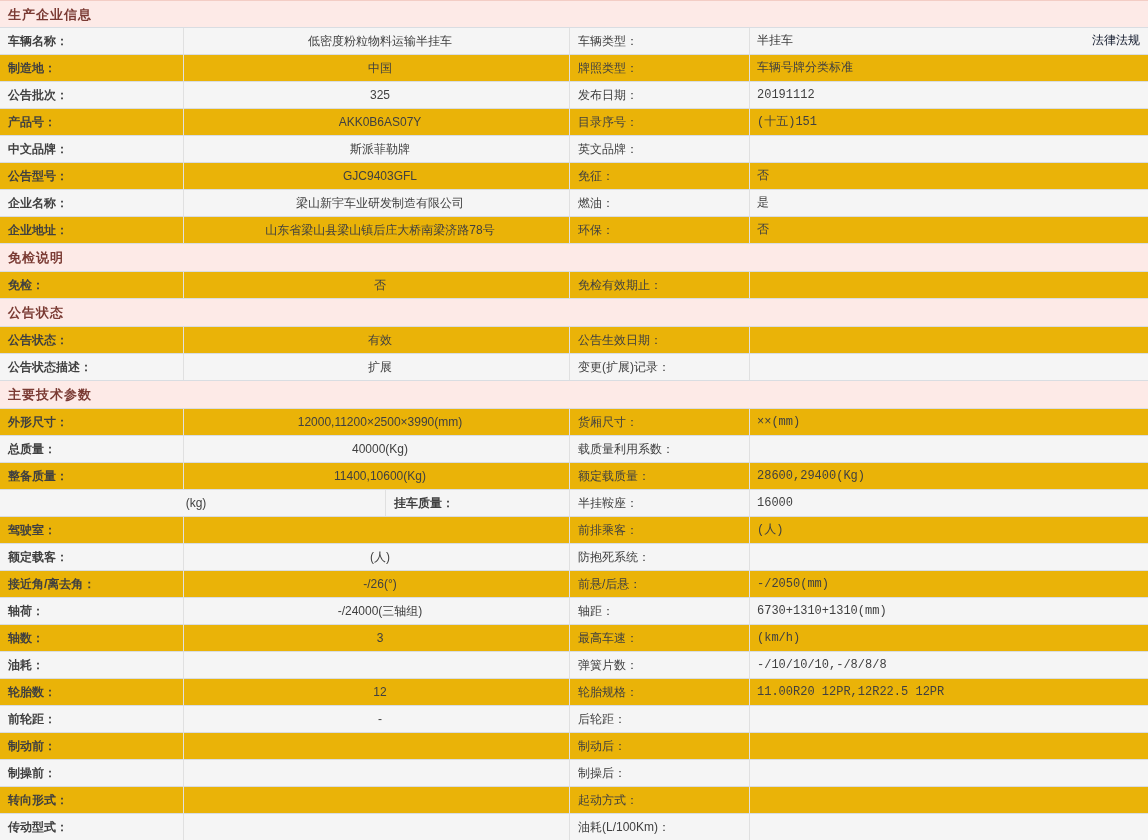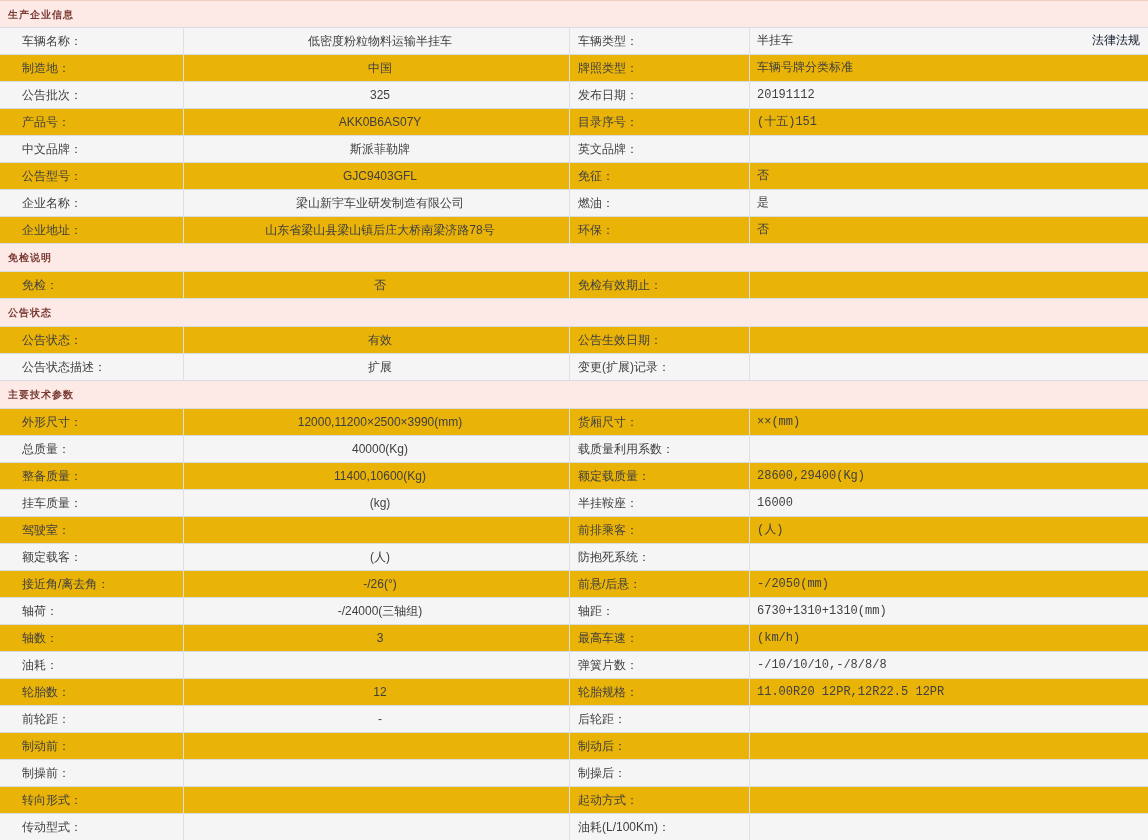--- a/index.html
+++ b/index.html
@@ -12,36 +12,36 @@
   }
   html,body{margin:0;padding:0;}
   body{
     width:1148px;height:840px;overflow:hidden;background:#ffffff;
     font-family:"Liberation Sans","DejaVu Sans",sans-serif;
   }
   #doc{width:1148px;}
   .section-header{
     height:28px;line-height:27px;box-sizing:border-box;
     background:var(--hdr-bg);color:var(--hdr-text);
-    font-size:10px;font-weight:bold;padding-left:8px;
+    font-size:13px;font-weight:bold;padding-left:8px;
     border-bottom:1px solid var(--row-border);
     letter-spacing:1px;
   }
   .section-header.first{border-top:1px solid #f3cdc5;}
   .row{
     display:flex;height:27px;line-height:26px;box-sizing:border-box;
     font-size:12px;color:var(--text);
     border-bottom:1px solid var(--row-border);
     background:#eab308;
   }
   .row.shaded{background:var(--stripe);}
   .cell{
     box-sizing:border-box;overflow:hidden;white-space:nowrap;
   }
-  .l1{width:184px;padding-left:22px;border-right:1px solid var(--cell-border);}
+  .l1{width:184px;padding-left:8px;border-right:1px solid var(--cell-border);font-weight:bold;}
   .v1{width:386px;padding-left:7px;border-right:1px solid var(--cell-border);text-align:center;}
   .l2{width:180px;padding-left:8px;border-right:1px solid var(--cell-border);}
   .v2{flex:1;padding-left:7px;padding-right:8px;display:flex;justify-content:space-between;font-family:Liberation Mono, monospace;}
   .legal-link{color:#0f172a;cursor:pointer;}
 </style>
 </head>
 <body>
 
 <div id="doc">
     <div class="section-header first">生产企业信息</div>
@@ -155,22 +155,22 @@
     </div>
     <div class="row">
       <div class="cell l1">整备质量：</div>
       <div class="cell v1">11400,10600(Kg)</div>
       <div class="cell l2">额定载质量：</div>
       <div class="cell v2">
         <span>28600,29400(Kg)</span>
       </div>
     </div>
     <div class="row shaded">
+      <div class="cell v1">(kg)</div>
       <div class="cell l1">挂车质量：</div>
-      <div class="cell v1">(kg)</div>
       <div class="cell l2">半挂鞍座：</div>
       <div class="cell v2">
         <span>16000</span>
       </div>
     </div>
     <div class="row">
       <div class="cell l1">驾驶室：</div>
       <div class="cell v1"></div>
       <div class="cell l2">前排乘客：</div>
       <div class="cell v2">

